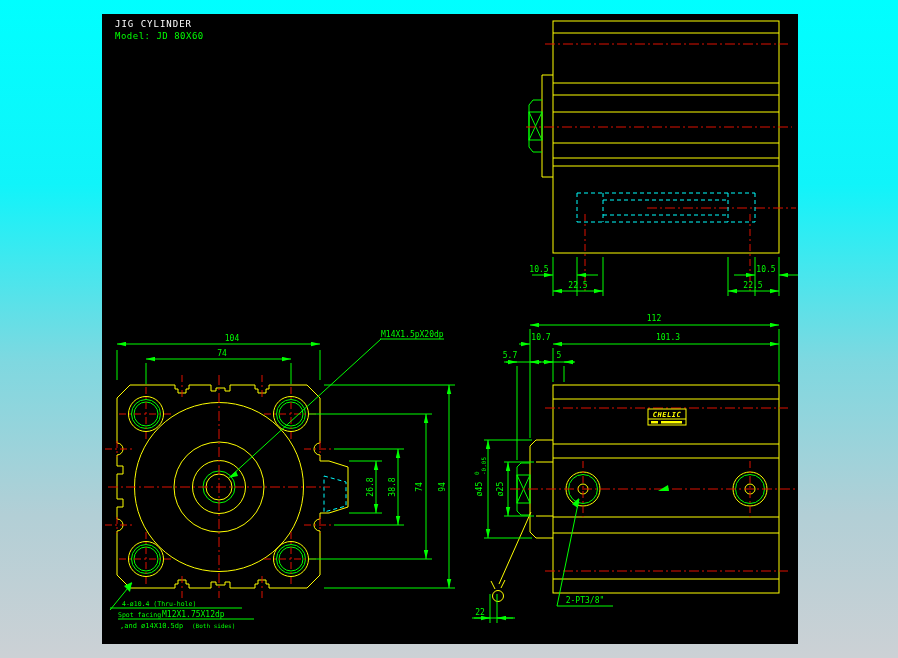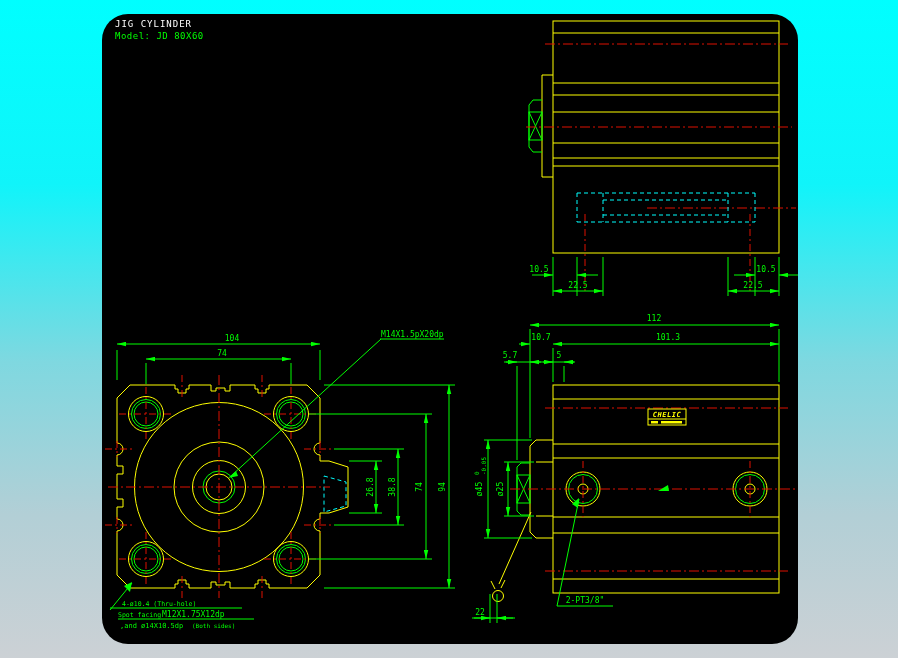--- a/index.html
+++ b/index.html
@@ -1,21 +1,21 @@
 <!DOCTYPE html>
 <html><head>
 <meta charset="utf-8">
 <style>
   html,body{margin:0;padding:0;}
   body{
     width:898px;height:658px;overflow:hidden;
     background:linear-gradient(180deg,#00ffff 0%,#10f4fa 28%,#7fd8e0 55%,#b2cfd6 78%,#ccd1d5 100%);
     font-family:"DejaVu Sans Mono",monospace;
   }
-  .drawing{position:absolute;left:102px;top:14px;width:696px;height:630px;background:#000;border-radius:26px;}
+  .drawing{position:absolute;left:102px;top:14px;width:696px;height:630px;background:#000;}
   svg{position:absolute;left:0;top:0;}
   .y{stroke:#ffff00;fill:none;stroke-width:1;}
   .yf{fill:#ffff00;stroke:none;}
   .g{stroke:#00ff00;fill:none;stroke-width:1;}
   .gf{fill:#00ff00;stroke:none;}
   .r{stroke:#dd1000;fill:none;stroke-width:1;stroke-dasharray:10 3 2 3;}
   .rs{stroke:#dd1000;fill:none;stroke-width:1;stroke-dasharray:7 3 2 3;}
   .h{stroke:#00ffff;fill:none;stroke-width:1;stroke-dasharray:4 3;}
   text{fill:#00ff00;font-family:"DejaVu Sans Mono",monospace;font-size:8px;}
   text.mid{text-anchor:middle;}

